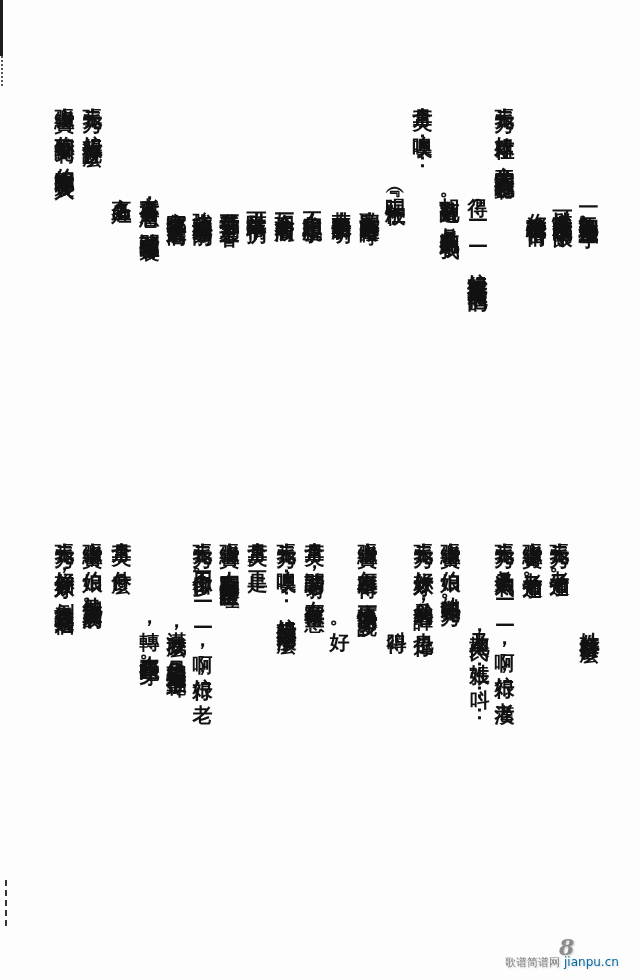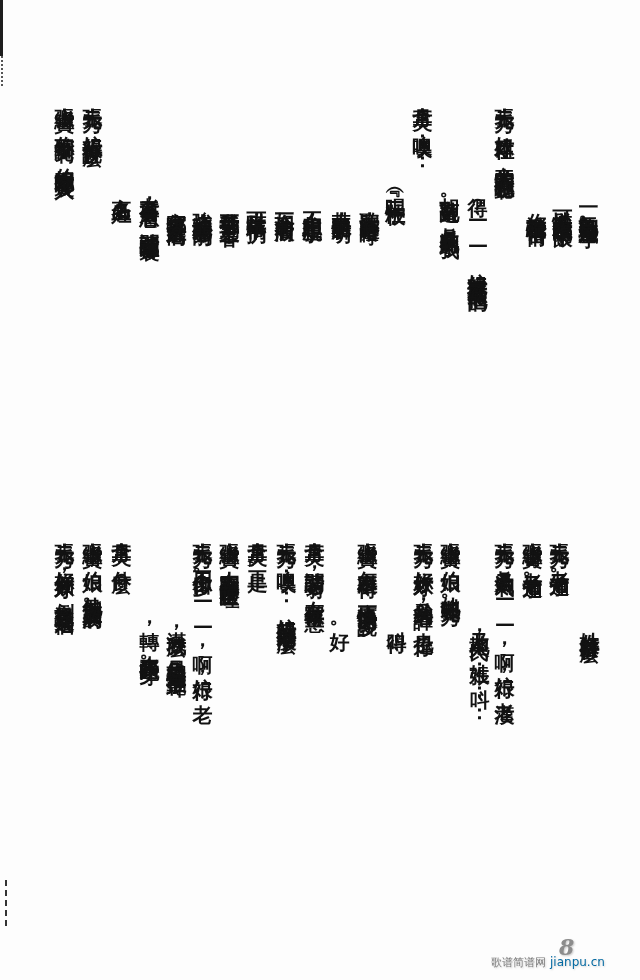--- a/index.html
+++ b/index.html
@@ -31,21 +31,21 @@
   .margin-ticks {
     position: absolute; left: 5px; top: 880px; width: 0; height: 46px;
     border-left: 2px dashed #333;
   }
   .page-number {
     position: absolute; left: 559px; top: 934px;
     font-family: "DejaVu Serif", serif; font-style: italic; font-weight: bold;
     font-size: 22px; color: #8c8c8c; text-shadow: 1px 1px 2px #c8c8c8;
   }
   .watermark {
-    position: absolute; left: 491px; top: 955px; display: flex; align-items: baseline;
+    position: absolute; left: 505px; top: 955px; display: flex; align-items: baseline;
     font-family: "DejaVu Sans", sans-serif; font-size: 11px; color: #7a7a7a;
     text-shadow: 1px 1px 2px #d5d5d5;
   }
   .watermark .domain { margin-left: 4px; font-size: 12px; }
 </style>
 </head>
 <body>
 
 <div class="page">
 

